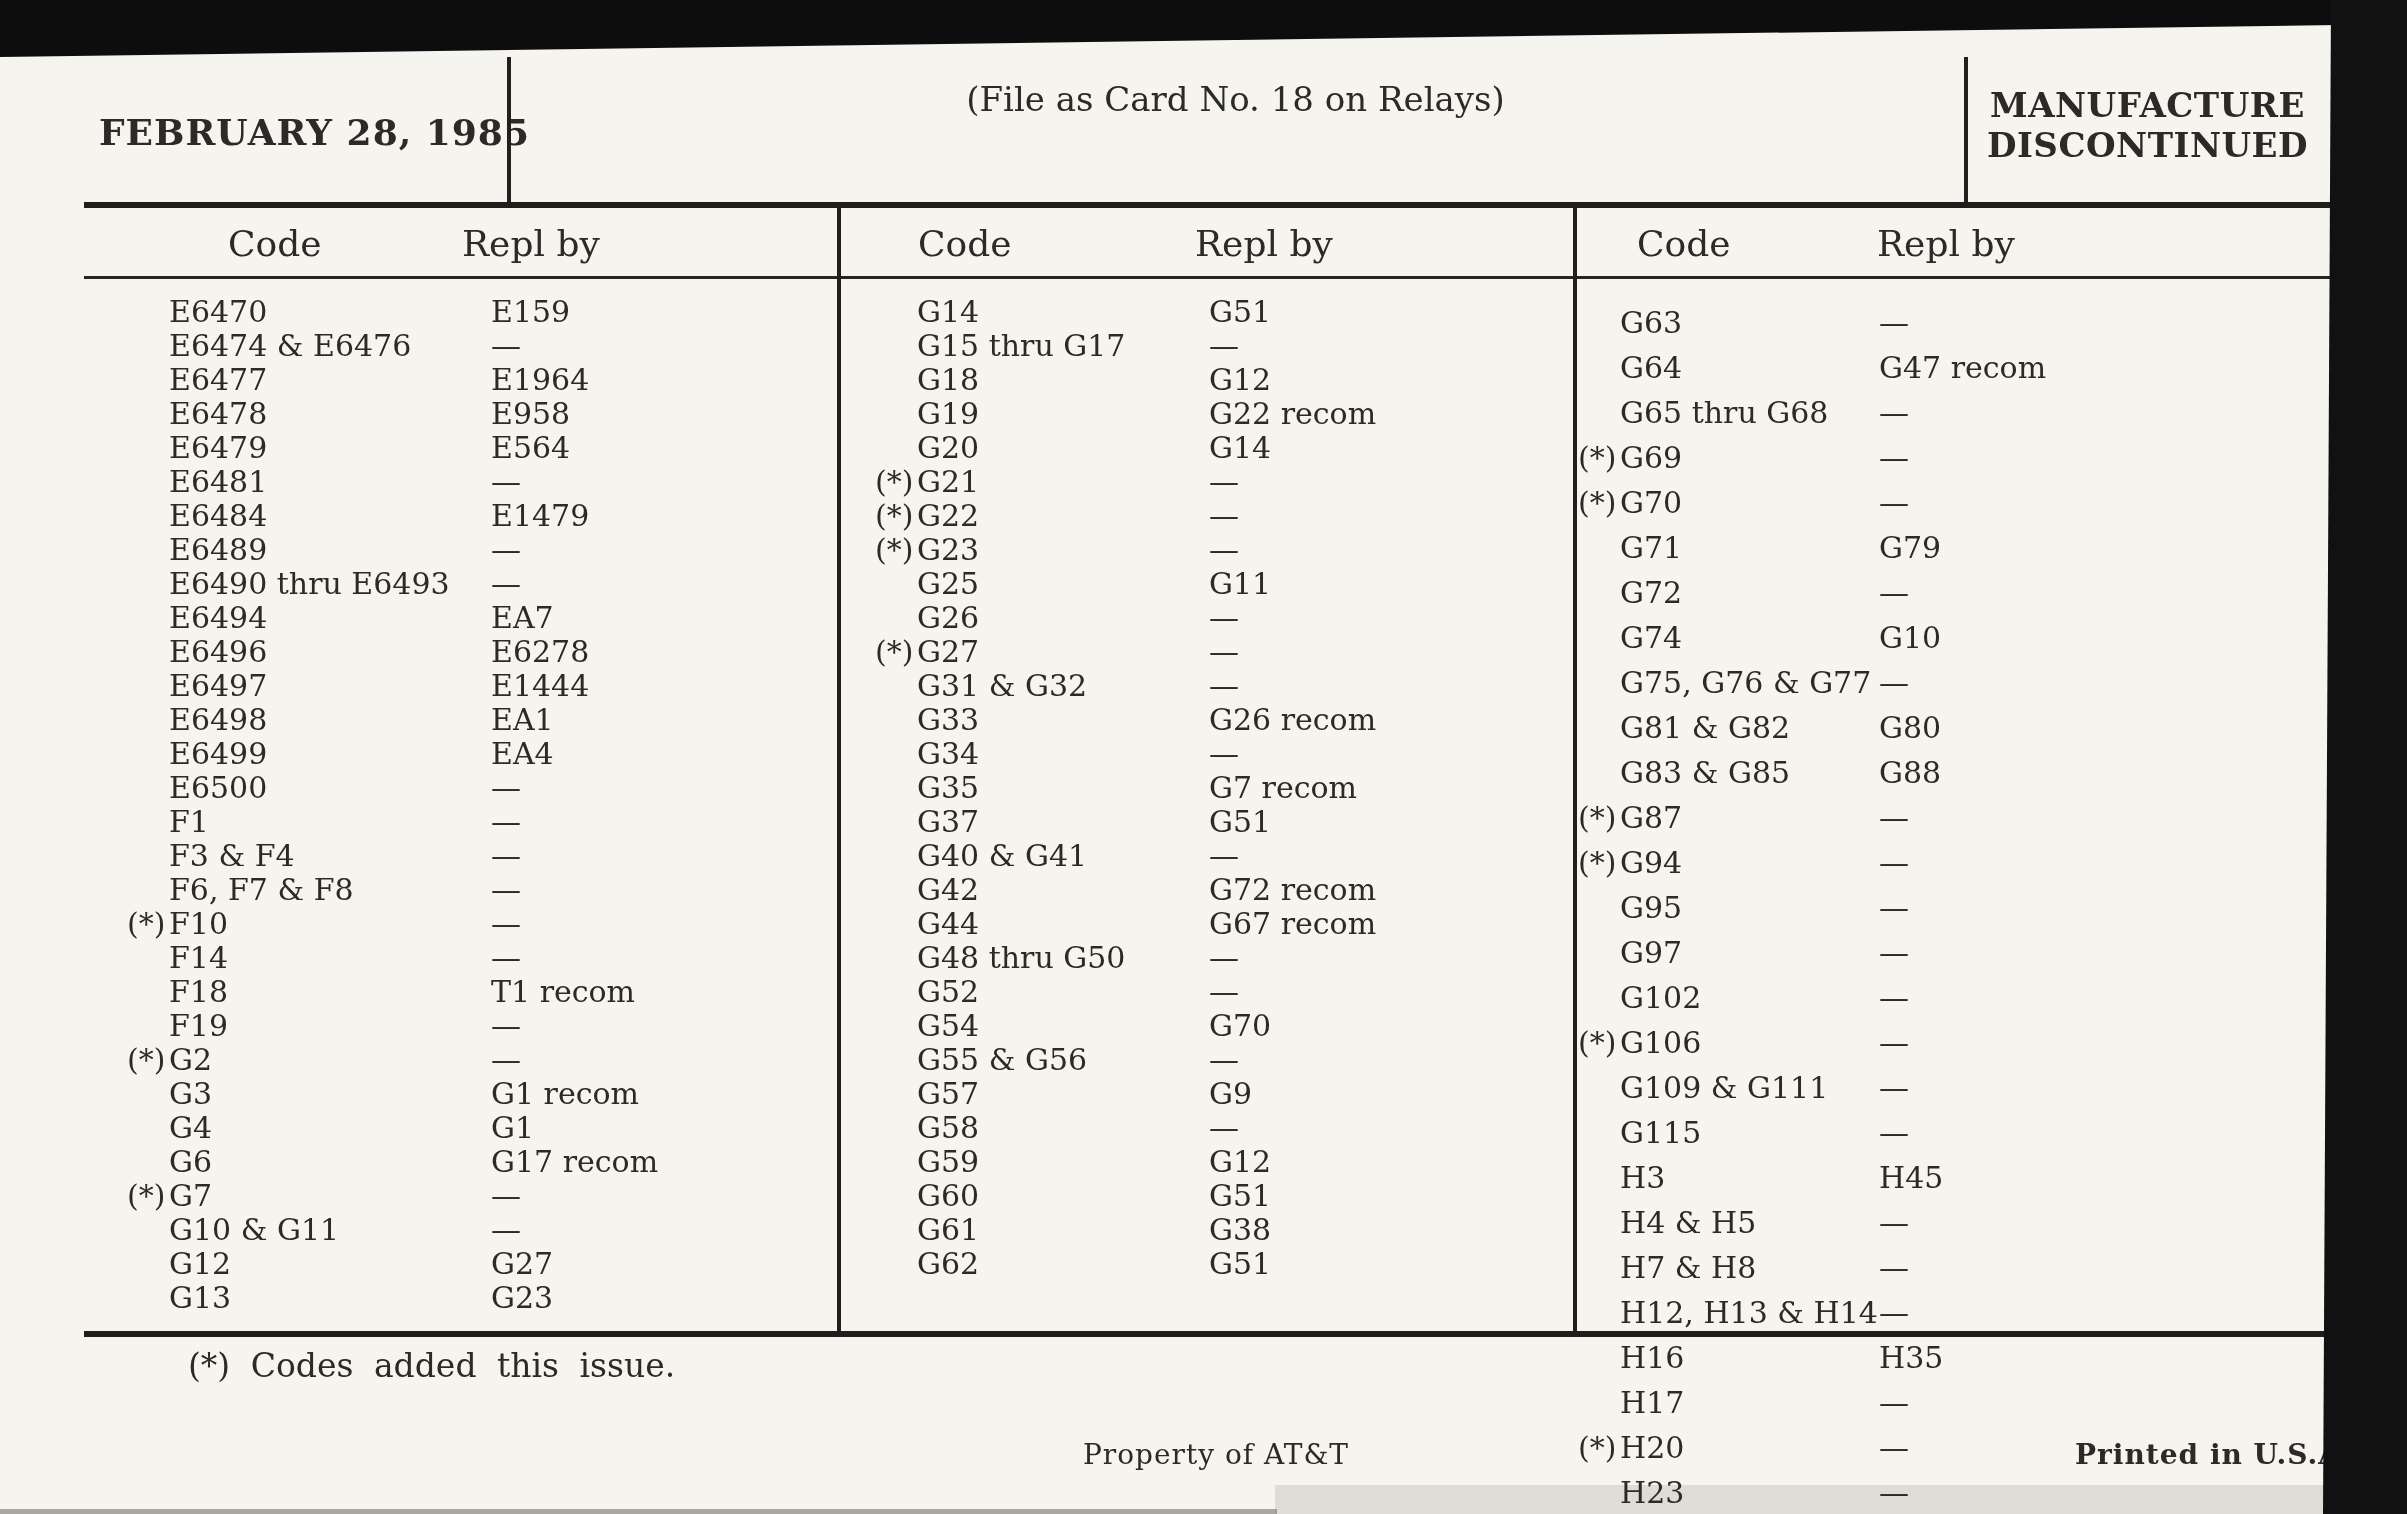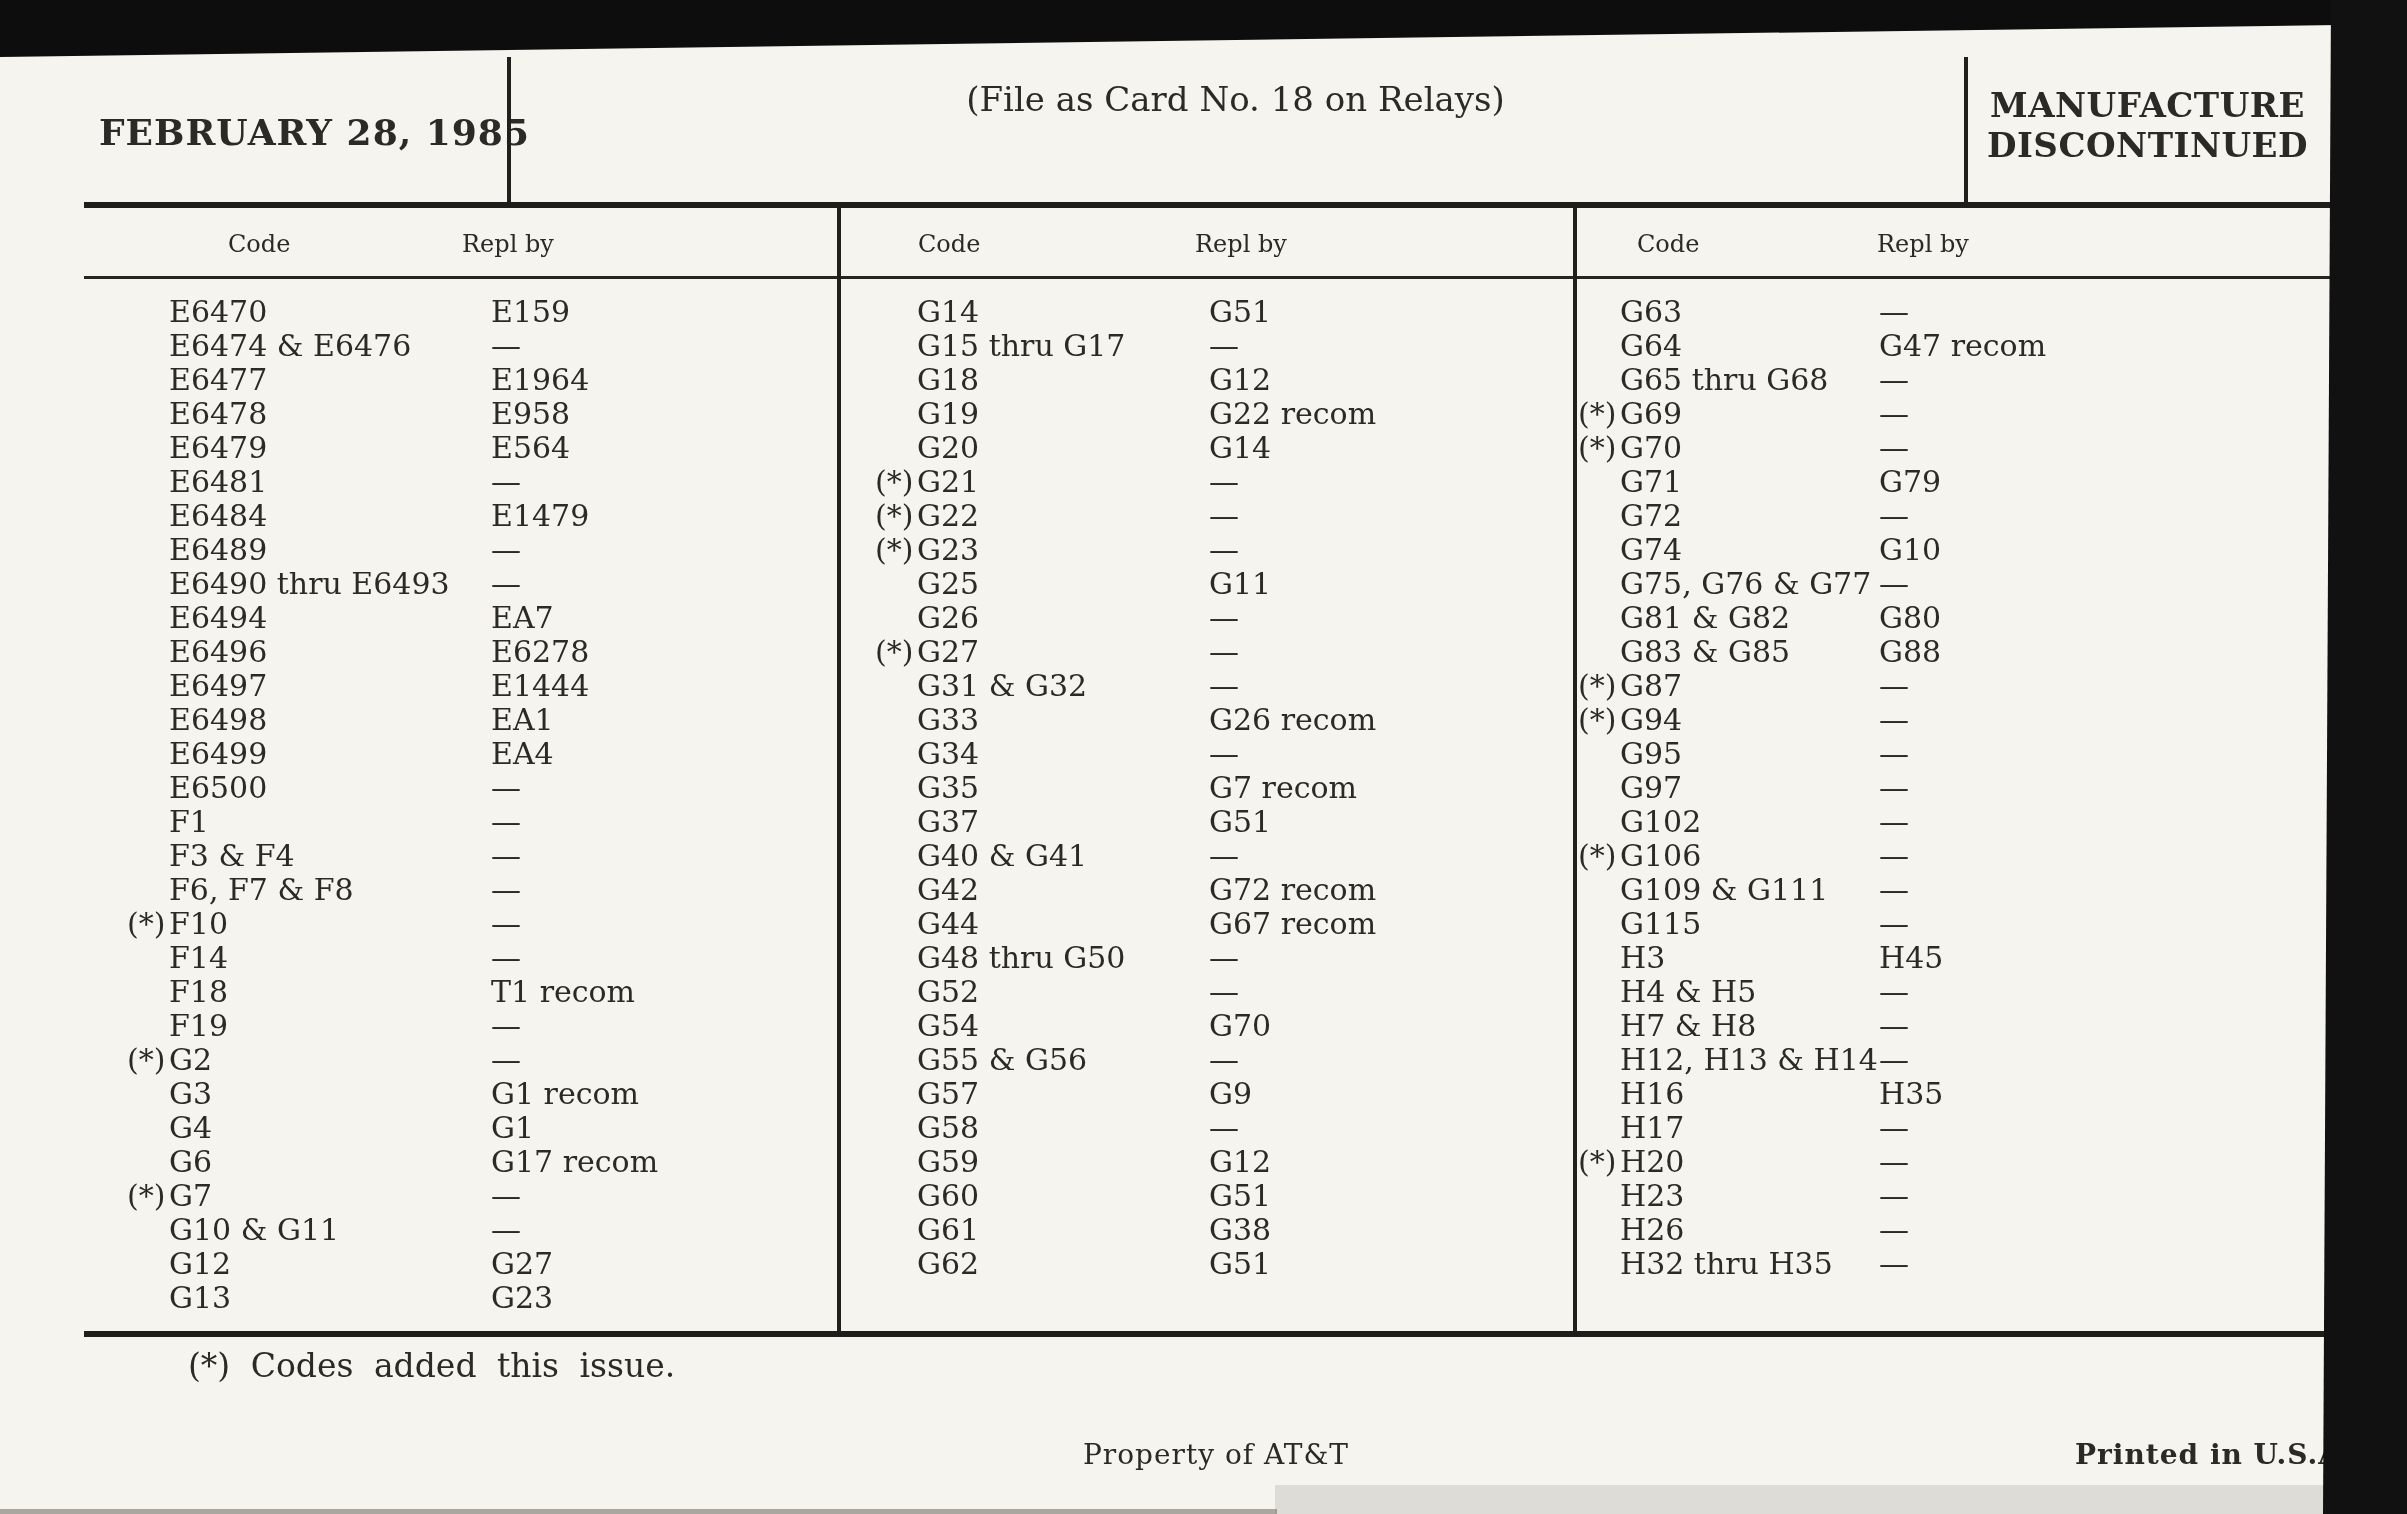--- a/index.html
+++ b/index.html
@@ -34,29 +34,29 @@
   .rule-thick-bottom{position:absolute;left:84px;top:1331px;width:2303px;height:6px;background:#1f1e1b;}
   .col-divider{position:absolute;top:208px;height:1123px;width:4px;background:#21201d;}
   #col-div-1{left:837px;}
   #col-div-2{left:1573px;}
 
   
   .group{position:absolute;top:222px;}
   #g1{left:84px;width:752px;}
   #g2{left:841px;width:734px;}
   #g3{left:1578px;width:734px;}
-  .col-h{position:absolute;top:4px;font-size:24px;line-height:36px;}
+  .col-h{position:absolute;top:4px;font-size:36px;line-height:36px;}
   #g1 .code-h{left:144px;} #g1 .repl-h{left:378px;}
   #g2 .code-h{left:77px;}  #g2 .repl-h{left:354px;}
   #g3 .code-h{left:59px;}  #g3 .repl-h{left:299px;}
   .rows{position:absolute;top:73px;left:0;right:0;}
   .row{height:34px;line-height:34px;font-size:30px;white-space:nowrap;}
   #g1 .row{padding-left:43px;}
   #g2 .row{padding-left:14px;margin-left:20px;}
-  #g3 .row{padding-left:0px;}
+  #g3 .row{padding-left:0px;margin-top:11px;}
   .star{display:inline-block;width:42px;}
   .code{display:inline-block;}
   #g1 .code{width:322px;} #g2 .code{width:292px;} #g3 .code{width:259px;}
   .repl{display:inline-block;}
 
   
   .footnote{position:absolute;left:188px;top:1346px;font-size:33px;word-spacing:10px;}
   .footer-left{position:absolute;left:1083px;top:1438px;font-size:28px;font-weight:normal;letter-spacing:1px;}
   .footer-right{position:absolute;left:2075px;top:1438px;font-size:28px;font-weight:bold;letter-spacing:1px;}
 </style>

